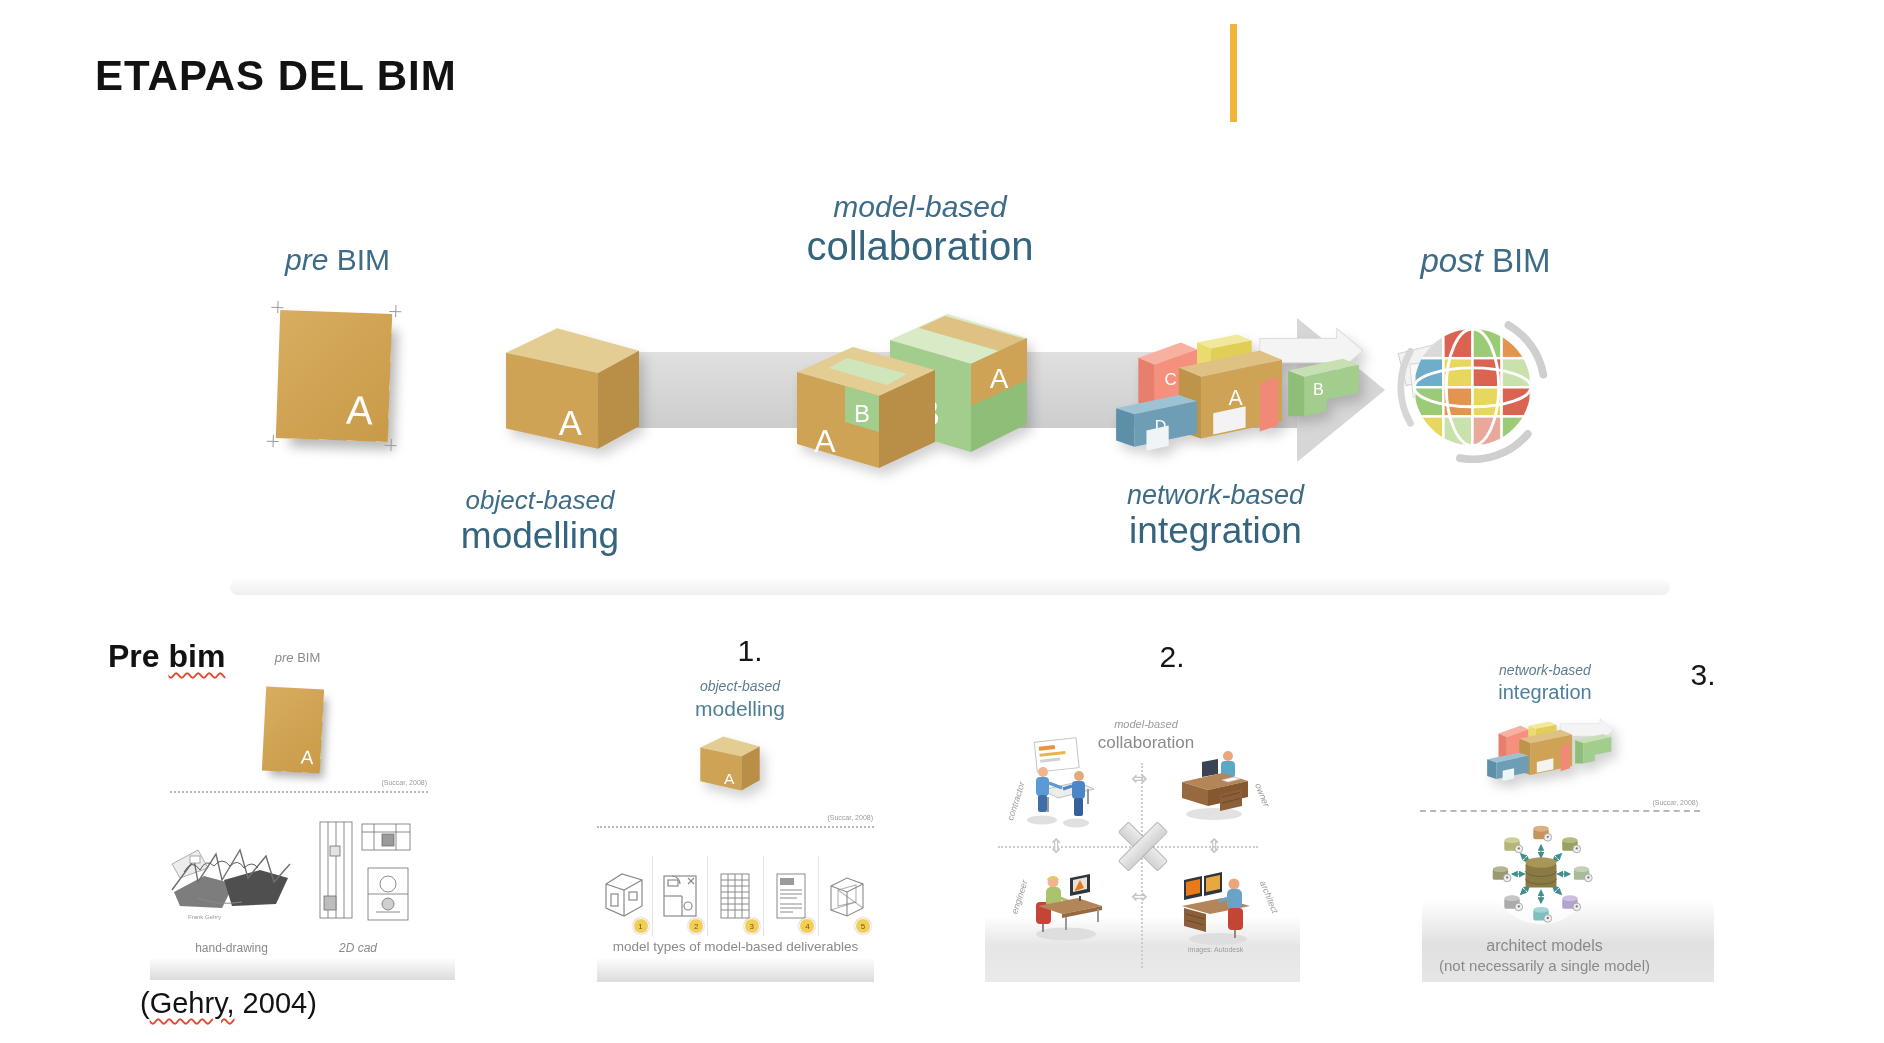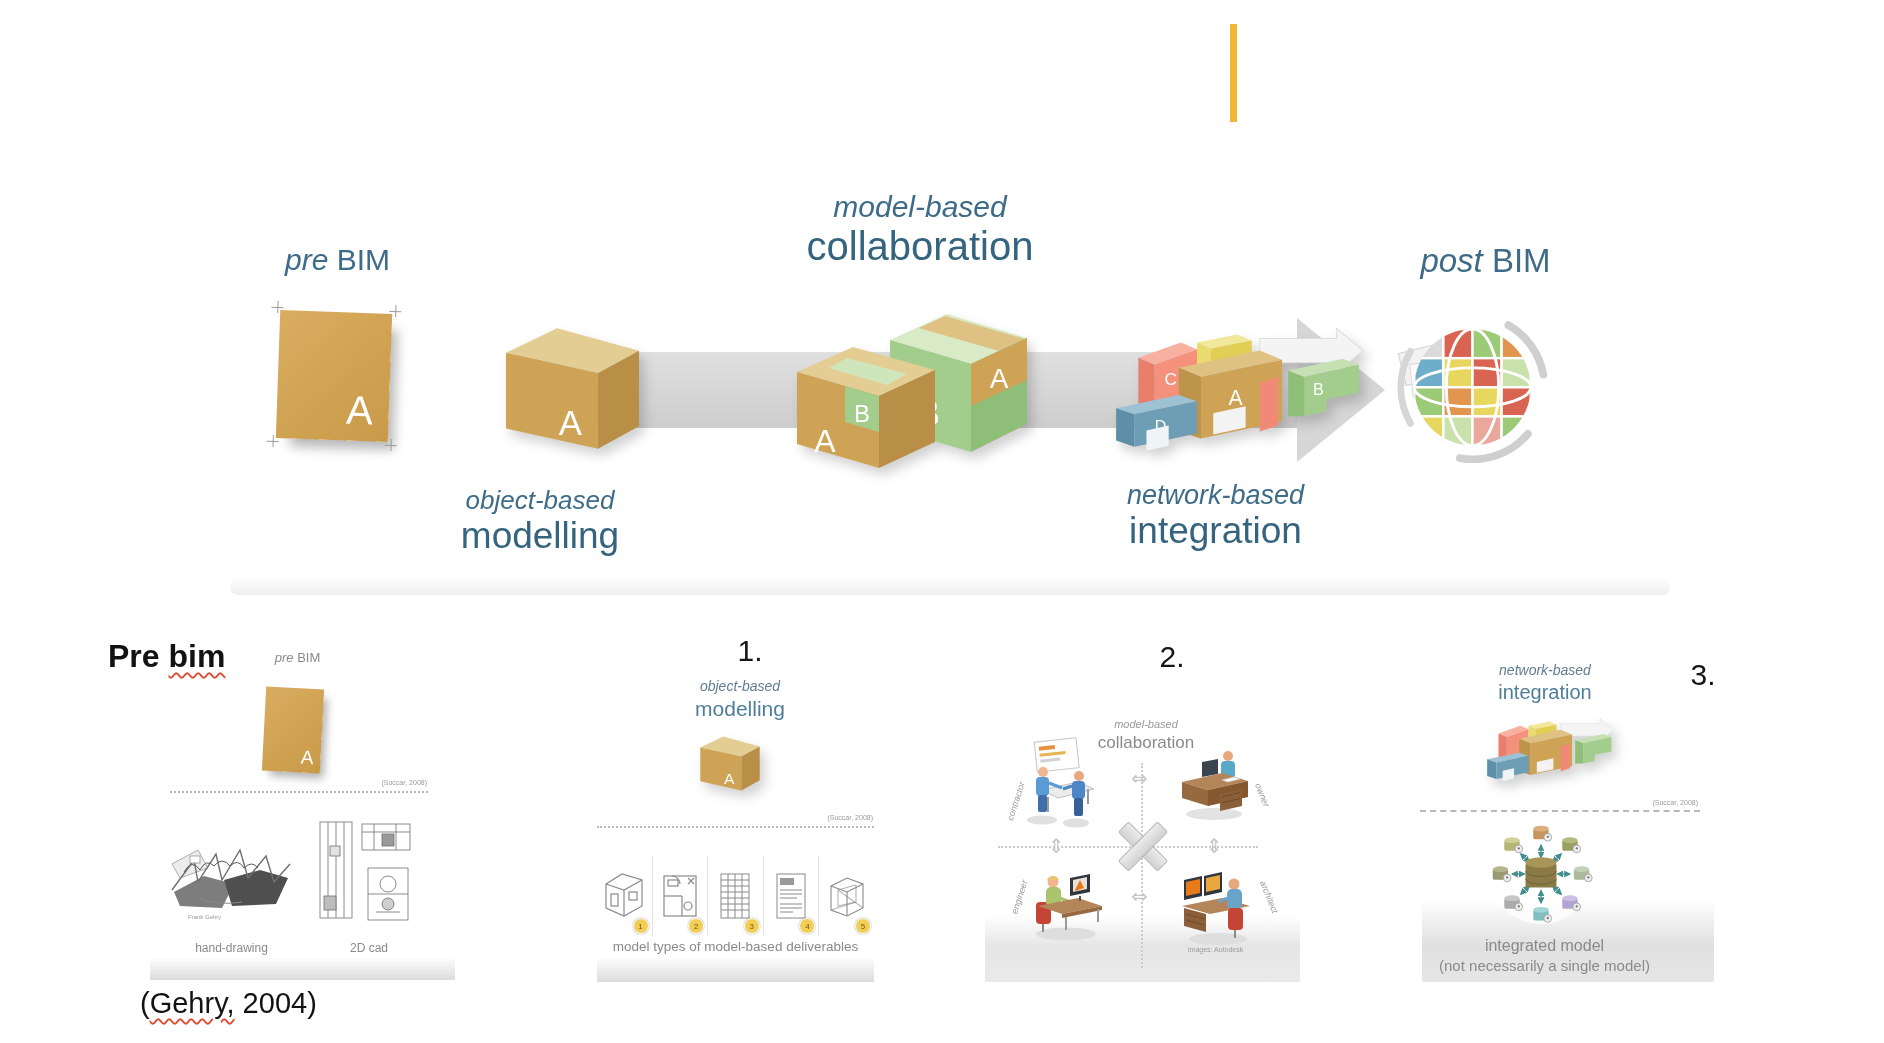--- a/index.html
+++ b/index.html
@@ -57,20 +57,21 @@
   .arrow-glyph{font-family:"DejaVu Sans",sans-serif;color:#c6c6c6;font-size:20px;line-height:1;}
   .credit{font-size:7px;color:#9a9a9a;}
   svg{font-family:inherit;display:block;}
   svg text{font-family:"Liberation Sans",sans-serif;}
 </style>
 </head>
 <body>
 
 <div class="abs" style="left:0;top:0;width:1884px;height:1043px;">
 
+  <h1 class="abs slide-title" style="left:95px;top:52px;">ETAPAS DEL BIM</h1>
   <div class="abs accent-bar" style="left:1230px;top:24px;width:7px;height:98px;"></div>
 
   <div class="abs band" style="left:515px;top:352px;width:782px;height:76px;z-index:1;"></div>
   <div class="abs band-head" style="left:1297px;top:318px;z-index:1;"></div>
 
   <div class="abs stage-label" style="left:240px;top:243px;width:195px;font-size:30px;z-index:2;">
     <span class="it">pre</span>
     <span>BIM</span>
   </div>
   <div class="abs pre-square" style="left:278px;top:312px;width:112px;height:128px;z-index:2;">
@@ -218,21 +219,21 @@
       <line x1="58" y1="8" x2="58" y2="34"></line>
       <line x1="80" y1="8" x2="80" y2="34"></line>
     <rect x="66" y="18" width="12" height="12" fill="#9a9a9a"></rect>
     <rect x="52" y="52" width="40" height="52"></rect>
     <circle cx="72" cy="68" r="8"></circle>
       <circle cx="72" cy="88" r="6" fill="#cfcfcf"></circle>
     <line x1="52" y1="78" x2="92" y2="78"></line>
       <line x1="60" y1="96" x2="84" y2="96"></line>
   </svg>
   <div class="abs panel-caption" style="left:164px;top:941px;width:135px;font-size:12px;">hand-drawing</div>
-  <div class="abs panel-caption" style="left:319px;top:941px;width:100px;font-size:12px;">2D cad</div>
+  <div class="abs panel-caption" style="left:308px;top:941px;width:100px;font-size:12px;font-style:italic;">2D cad</div>
   <div class="abs grad-strip" style="left:150px;top:958px;width:305px;height:22px;"></div>
   <div class="abs citation" style="left:140px;top:987px;">
     <span>(</span><span class="wavy">Gehry,</span><span> 2004)</span>
   </div>
 
   <div class="abs panel-num" style="left:720px;top:634px;width:60px;">1.</div>
   <div class="abs inner-label" style="left:660px;top:678px;width:160px;">
     <div class="l1">object-based</div>
     <div class="l2">modelling</div>
   </div>
@@ -496,16 +497,16 @@
         <circle cx="7" cy="4" r="4" fill="#eeeeee" stroke="#999999" stroke-width="0.8"></circle>
         <circle cx="7" cy="3.5" r="1.2" fill="#777777"></circle>
       </g>
     <g transform="translate(35,28)">
         <rect x="-8" y="-5" width="16" height="11" rx="2" fill="#B5B578"></rect>
         <ellipse cx="0" cy="-5" rx="8" ry="3" fill="#CFCF98"></ellipse>
         <circle cx="7" cy="4" r="4" fill="#eeeeee" stroke="#999999" stroke-width="0.8"></circle>
         <circle cx="7" cy="3.5" r="1.2" fill="#777777"></circle>
       </g>
   </svg>
-  <div class="abs panel-caption" style="left:1452px;top:937px;width:185px;font-size:16px;z-index:2;">integrated model</div>
+  <div class="abs panel-caption" style="left:1452px;top:937px;width:185px;font-size:16px;z-index:2;">architect models</div>
   <div class="abs panel-caption" style="left:1437px;top:957px;width:215px;font-size:15px;z-index:2;">(not necessarily a single model)</div>
 
 </div>
 
 </body></html>

